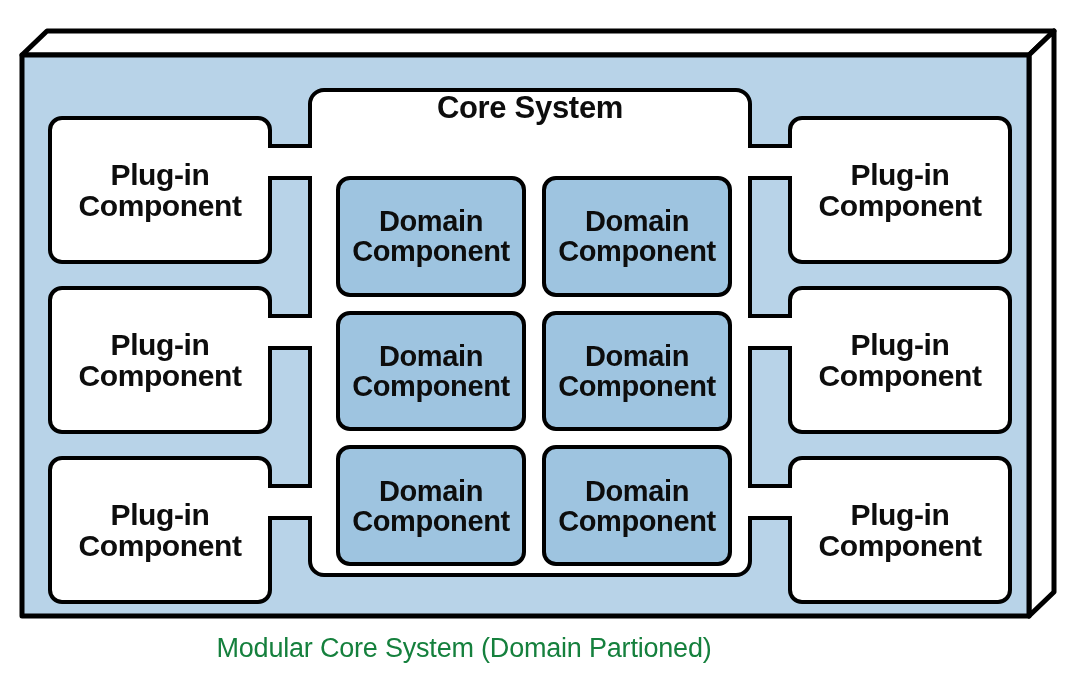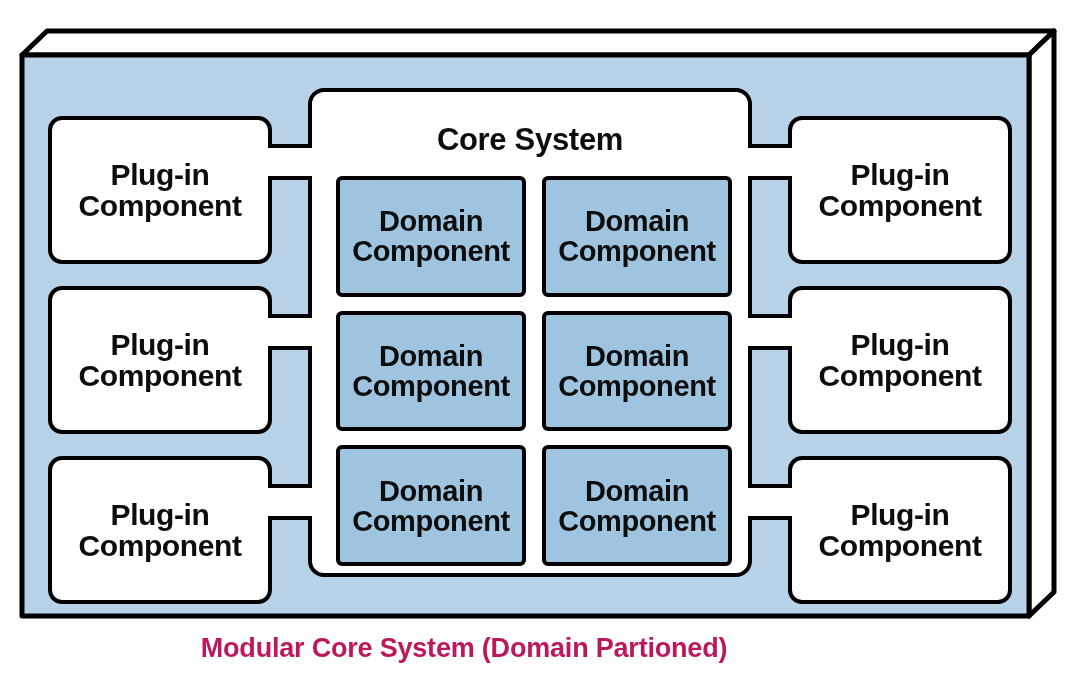--- a/index.html
+++ b/index.html
@@ -55,28 +55,28 @@
     border-radius: 16px;
     align-items: stretch;
     justify-content: flex-start;
   }
 
   .core-title {
     text-align: center;
     font-size: 31px;
     font-weight: 700;
     color: #0d0d0d;
-    margin-top: 32px;
+    margin-top: 0;
     letter-spacing: -0.3px;
   }
 
   .domain-box {
     background: #9ec4e0;
     border: 4px solid #000000;
-    border-radius: 6px;
+    border-radius: 14px;
     box-sizing: border-box;
     display: flex;
     flex-direction: column;
     align-items: center;
     justify-content: center;
     text-align: center;
     font-size: 29px;
     font-weight: 700;
     color: #0d0d0d;
     line-height: 1.04;
@@ -94,22 +94,22 @@
     border-bottom: 4px solid #000000;
   }
 
   
   #caption {
     position: absolute;
     left: 0;
     width: 928px;
     text-align: center;
     font-size: 27px;
-    font-weight: 700;
-    color: #be185d;
+    font-weight: 400;
+    color: #15803d;
     letter-spacing: -0.2px;
   }
 </style>
 </head>
 <body>
 
 <div id="stage">
 
   <svg id="slab-svg" viewBox="0 0 1080 681" xmlns="http://www.w3.org/2000/svg">
 

